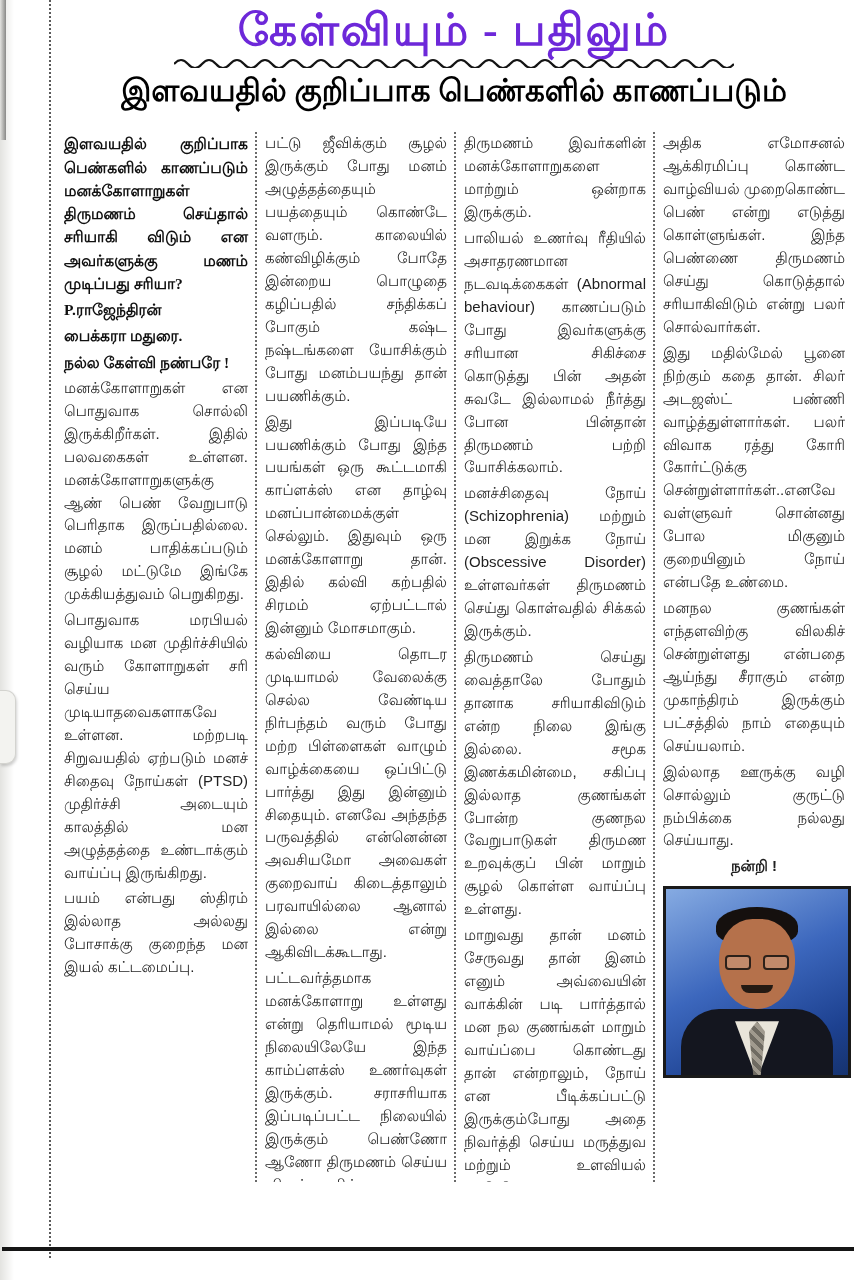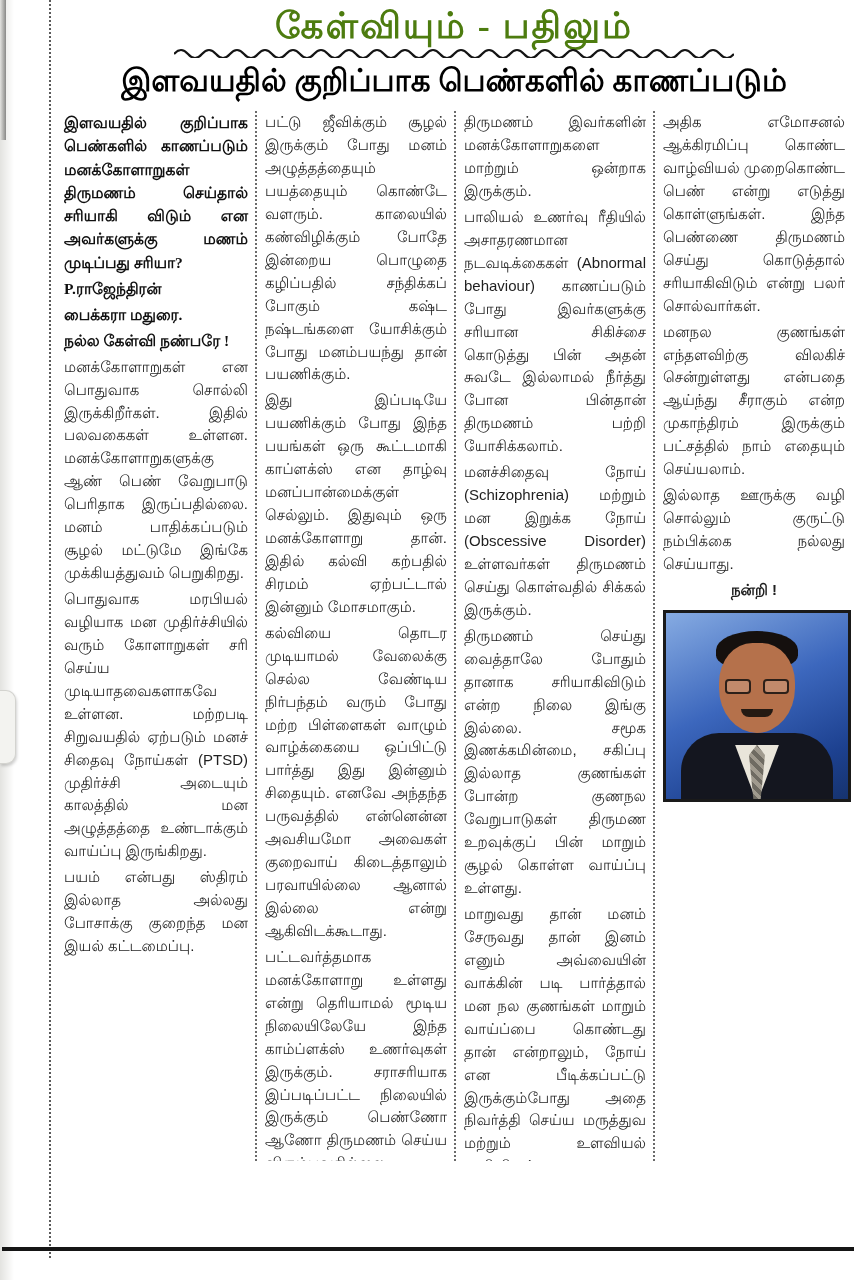--- a/index.html
+++ b/index.html
@@ -15,33 +15,33 @@
     border:1px solid #d3d3cf;border-left:none;border-radius:0 10px 10px 0;
     box-shadow:1px 2px 3px rgba(0,0,0,.18);}
   .left-dotted{position:absolute;left:49px;top:0;height:1258px;border-left:2px dotted #5a5a5a;}
   .bottom-rule{position:absolute;left:2px;top:1247px;width:852px;height:4px;background:#151515;}
 
   .content{position:absolute;left:56px;top:6px;width:796px;}
 
   
   .title{
     text-align:center;font-family:"Liberation Serif",serif;font-weight:bold;
-    font-size:36px;letter-spacing:2px;color:#4d7c0f;line-height:1.15;
+    font-size:44px;letter-spacing:2px;color:#6d28d9;line-height:1.15;
   }
   .wavy{display:block;margin:1px auto 2px;}
   .subtitle{
     text-align:center;font-weight:bold;color:#000000;
     font-size:31px;line-height:1.38;font-family:"Liberation Serif",serif;
   }
 
   
   .columns{display:flex;margin-top:8px;}
   .col{
     width:25%;box-sizing:border-box;padding:0 7px 0 8px;height:1050px;overflow:hidden;
-    text-align:justify;font-size:15px;line-height:1.53;color:#1f1f1f;
+    text-align:justify;font-size:15px;line-height:1.53;color:#1f1f1f;margin-top:12px;
   }
   .col + .col{border-left:2px dotted #6a6a6a;}
   .col p{margin:0 0 3px 0;}
   .q-bold{font-weight:bold;font-size:15.5px;line-height:1.5;color:#101010;
     font-family:"Liberation Serif",serif;}
   .thanks-line{font-weight:bold;text-align:center;font-family:Liberation Sans, sans-serif;}
 
   
   .photo-frame{
     margin:8px auto 0;width:182px;height:186px;border:3px solid #1a1a1a;position:relative;
@@ -113,20 +113,21 @@
         <p>திருமணம் இவர்களின் மனக்கோளாறுகளை மாற்றும் ஒன்றாக இருக்கும்.</p>
         <p>பாலியல் உணர்வு ரீதியில் அசாதரணமான நடவடிக்கைகள் (Abnormal behaviour) காணப்படும் போது இவர்களுக்கு சரியான சிகிச்சை கொடுத்து பின் அதன் சுவடே இல்லாமல் நீர்த்து போன பின்தான் திருமணம் பற்றி யோசிக்கலாம்.</p>
         <p>மனச்சிதைவு நோய் (Schizophrenia) மற்றும் மன இறுக்க நோய் (Obscessive Disorder) உள்ளவர்கள் திருமணம் செய்து கொள்வதில் சிக்கல் இருக்கும்.</p>
         <p>திருமணம் செய்து வைத்தாலே போதும் தானாக சரியாகிவிடும் என்ற நிலை இங்கு இல்லை. சமூக இணக்கமின்மை, சகிப்பு இல்லாத குணங்கள் போன்ற குணநல வேறுபாடுகள் திருமண உறவுக்குப் பின் மாறும் சூழல் கொள்ள வாய்ப்பு உள்ளது.</p>
         <p>மாறுவது தான் மனம் சேருவது தான் இனம் எனும் அவ்வையின் வாக்கின் படி பார்த்தால் மன நல குணங்கள் மாறும் வாய்ப்பை கொண்டது தான் என்றாலும், நோய் என பீடிக்கப்பட்டு இருக்கும்போது அதை நிவர்த்தி செய்ய மருத்துவ மற்றும் உளவியல் அறிவியல்களை அனுஷ்டித்து தீர்வு காணவே முயல வேண்டும் அதுவே சரியானது.</p>
 
       </div>
 
       <div class="col">
         <p>அதிக எமோசனல் ஆக்கிரமிப்பு கொண்ட வாழ்வியல் முறைகொண்ட பெண் என்று எடுத்து கொள்ளுங்கள். இந்த பெண்ணை திருமணம் செய்து கொடுத்தால் சரியாகிவிடும் என்று பலர் சொல்வார்கள்.</p>
+        <p>இது மதில்மேல் பூனை நிற்கும் கதை தான். சிலர் அடஜஸ்ட் பண்ணி வாழ்த்துள்ளார்கள். பலர் விவாக ரத்து கோரி கோர்ட்டுக்கு சென்றுள்ளார்கள்..எனவே வள்ளுவர் சொன்னது போல மிகுனும் குறையினும் நோய் என்பதே உண்மை.</p>
         <p>மனநல குணங்கள் எந்தளவிற்கு விலகிச் சென்றுள்ளது என்பதை ஆய்ந்து சீராகும் என்ற முகாந்திரம் இருக்கும் பட்சத்தில் நாம் எதையும் செய்யலாம்.</p>
         <p>இல்லாத ஊருக்கு வழி சொல்லும் குருட்டு நம்பிக்கை நல்லது செய்யாது.</p>
         <p class="thanks-line">நன்றி !</p>
 
         <div class="photo-frame">
           <div class="p-hair"></div>
           <div class="p-head"></div>
           <div class="p-glasses">
             <div class="p-lens"></div>
             <div class="p-lens"></div>

